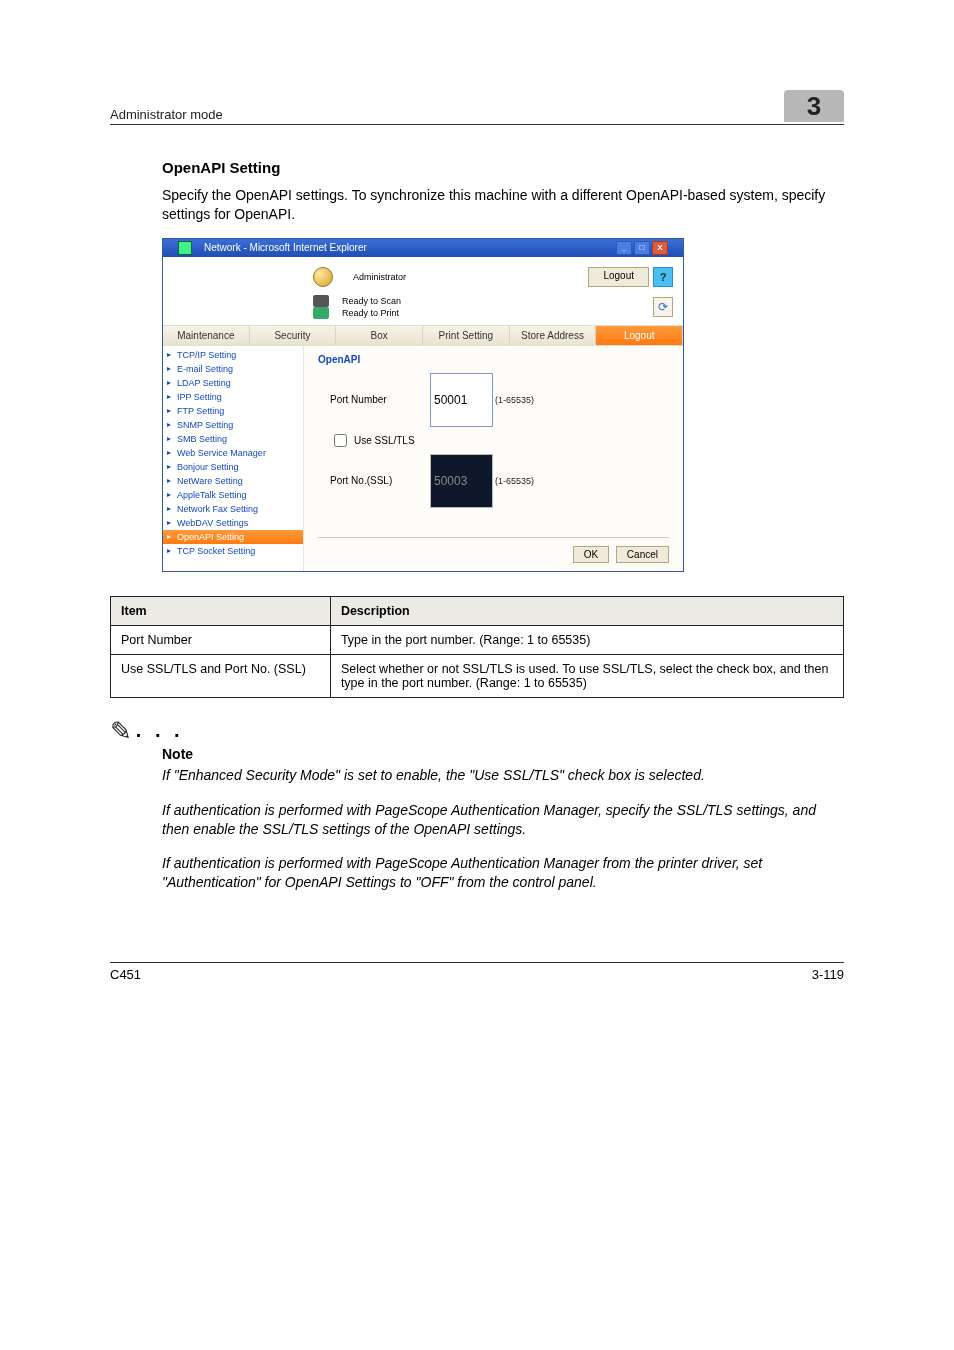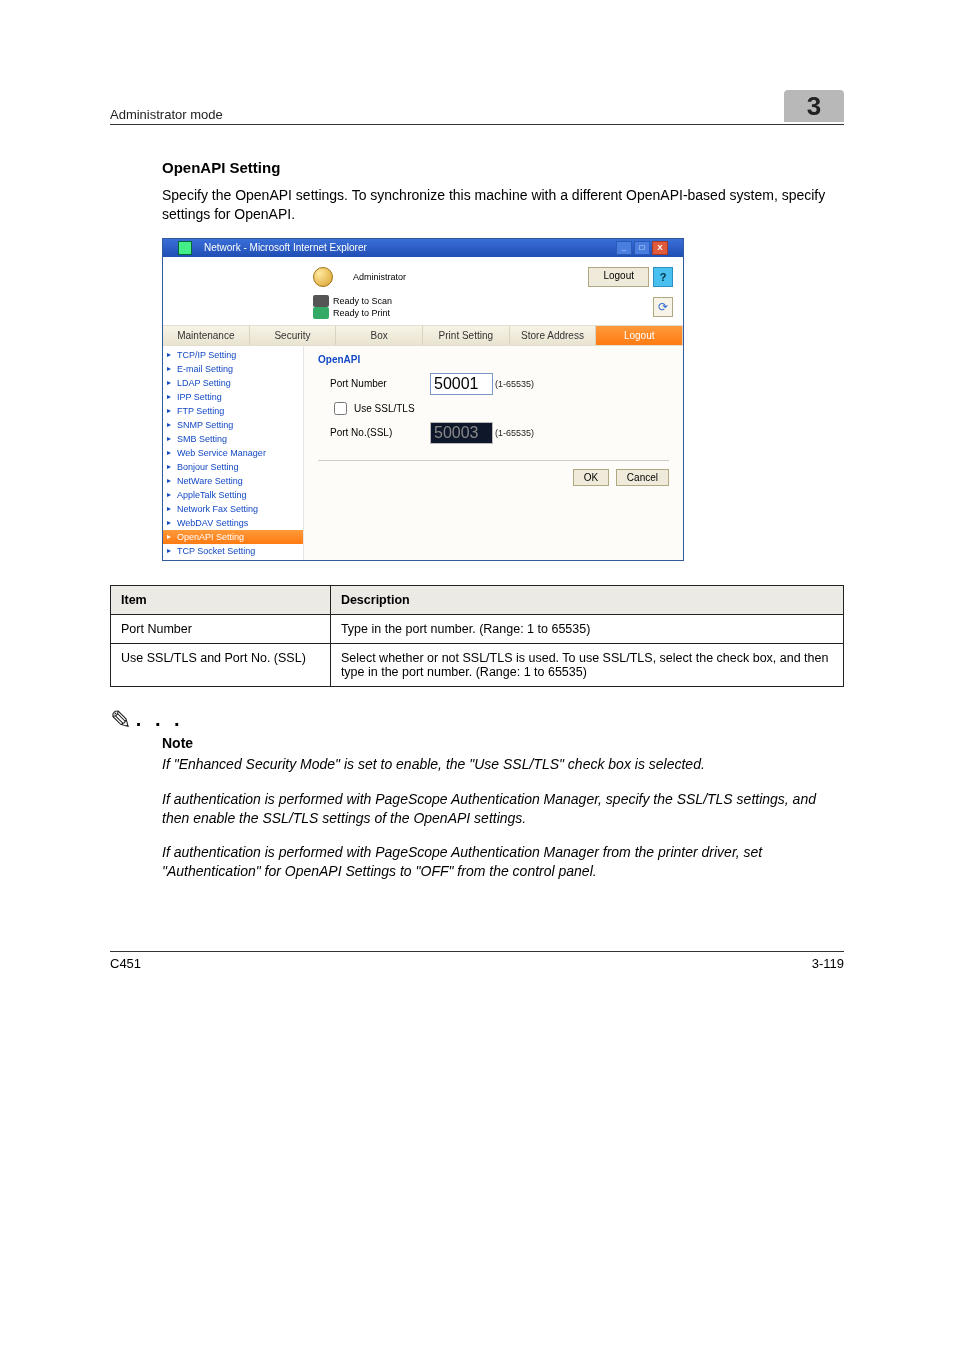--- a/index.html
+++ b/index.html
@@ -95,21 +95,21 @@
   .app-top {
     background:#fff;
     padding: 10px 10px 6px 10px;
     display:flex;
     align-items:flex-start;
   }
   .app-logo-col{ width:140px; }
   .admin-row{ display:flex; align-items:center; gap:20px;}
   .admin-icon{ width:18px; height:18px; background: radial-gradient(circle at 30% 30%, #ffe9a0, #d9a02c); border-radius:50%; border:1px solid #a07010;}
   .status-rows{ margin-top:8px;}
-  .status-row{ display:flex; align-items:center; gap:4px; font-size:9px;}
+  .status-row{ display:flex; align-items:center; gap:13px; font-size:9px;}
   .scan-icon{ width:16px;height:12px;background:#555;border-radius:2px;}
   .print-icon{ width:16px;height:12px;background:#3a6; border-radius:2px;}
   .top-right{ margin-left:auto; display:flex; flex-direction:column; align-items:flex-end; gap:10px;}
   .logout-row{ display:flex; gap:4px;}
   .logout-btn{ background:#f0eada; border:1px solid #b0a880; padding:2px 14px; font-size:10px;}
   .help-btn{ background:#4ac0f0; border:1px solid #2a90c0; color:#034; width:18px; height:18px; display:flex; align-items:center; justify-content:center; font-weight:bold; font-size:11px;}
   .refresh-btn{ width:18px; height:18px; border:1px solid #b0a880; background:#f7f3e7; display:flex; align-items:center; justify-content:center; color:#3a6fd8; font-size:12px;}
 
   .tabstrip{
     display:flex;
@@ -163,25 +163,25 @@
   .sidenav-item.selected::before{ color:#fff; }
 
   .main-panel{
     flex:1;
     padding:8px 14px;
     font-size:10px;
   }
   .panel-title{ color:#1349c4; font-weight:bold; margin-bottom:8px;}
   .form-row{ display:flex; align-items:center; margin:4px 0 4px 12px;}
   .form-label{ width:100px;}
-  .text-input{ width:55px; font-size:16px; border:1px solid #7a97c8; padding:1px 3px;}
+  .text-input{ width:55px; font-size:12px; border:1px solid #7a97c8; padding:19px 3px;}
   .text-input.disabled{ background:#0f172a; color:#888; border-color:#bbb;}
   .range-note{ font-size:9px; color:#222; margin-left:2px;}
   .chk-row{ display:flex; align-items:center; gap:4px; margin:4px 0 4px 12px;}
-  .btn-row{ text-align:right; margin-top:16px;}
+  .btn-row{ text-align:right; margin-top:29px;}
   .btn-row hr{ border:none; border-top:1px solid #ccc; margin:4px 0 8px;}
   .form-btn{
     background:#f0eada; border:1px solid #b0a880;
     padding:2px 10px; font-size:10px; margin-left:4px;
   }
 
   
   .info-table{
     width:100%; border-collapse:collapse; margin:0 0 20px 0;
     font-size:12.5px;

